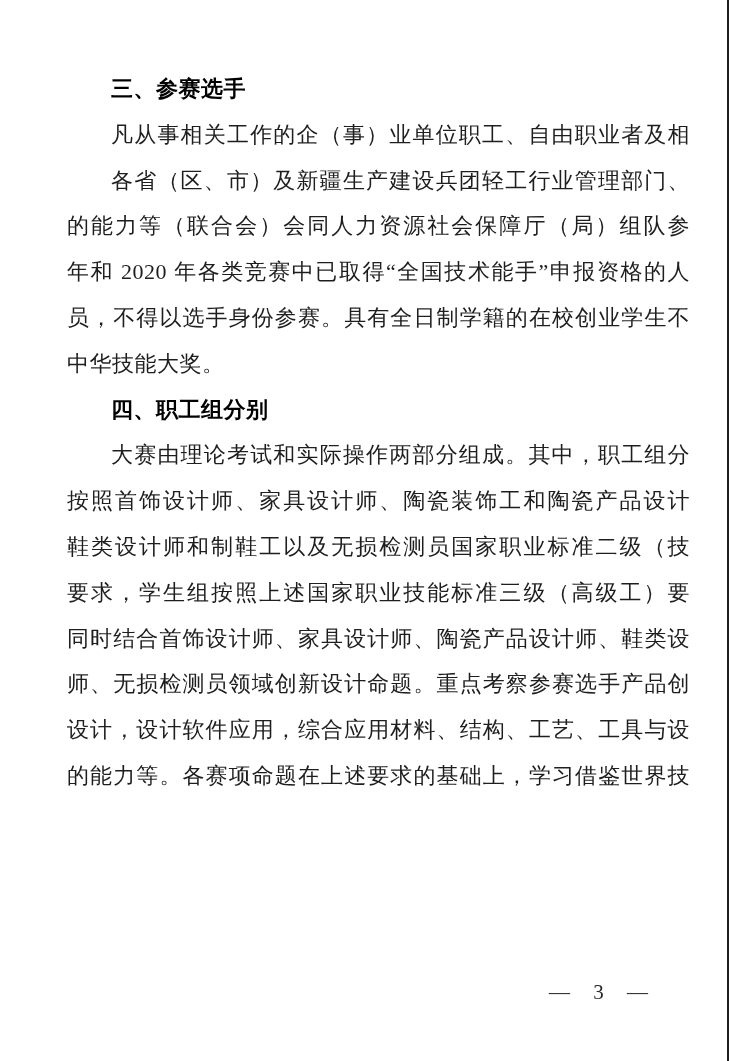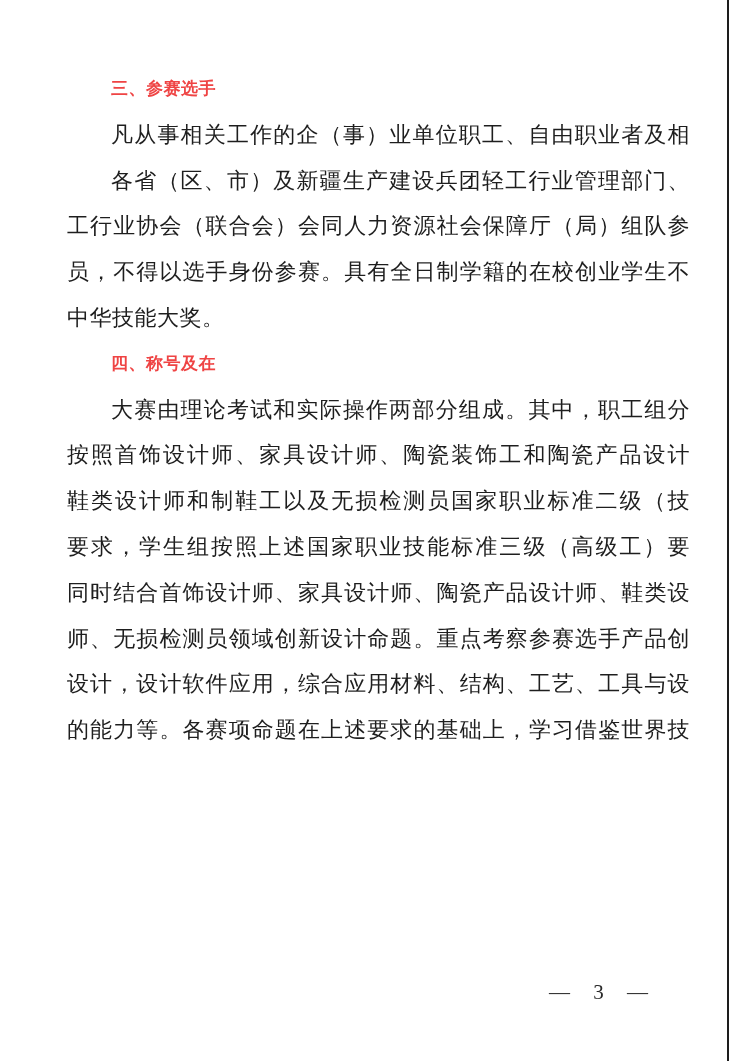--- a/index.html
+++ b/index.html
@@ -22,22 +22,22 @@
     height: 45.8px;
     line-height: 45.8px;
     font-size: 22px;
     letter-spacing: 0.5px;
     overflow: hidden;
     color: #1e1e1e;
   }
   .l-heading {
     font-family: "Liberation Sans", sans-serif;
     font-weight: 700;
-    font-size: 17px;
-    color: #ef4444;
+    font-size: 22px;
+    color: #000000;
   }
   .indent { padding-left: 44px; }
   .just {
     text-align: justify;
     text-align-last: justify;
   }
   .page-number {
     position: absolute;
     top: 977px;
     right: 75px;
@@ -61,25 +61,26 @@
 <body>
 
 <div class="page">
   <div class="content">
 
     <div class="line l-heading indent">三、参赛选手</div>
 
     <div class="line just indent">凡从事相关工作的企（事）业单位职工、自由职业者及相关</div>
 
     <div class="line just indent">各省（区、市）及新疆生产建设兵团轻工行业管理部门、轻</div>
-    <div class="line just">工行业协会（联合会）会同人力资源社会保障厅（局）组队参</div>
+    <div class="line just">的能力等（联合会）会同人力资源社会保障厅（局）组队参</div>
+    <div class="line just">年和 2020 年各类竞赛中已取得“全国技术能手”申报资格的人</div>
     <div class="line just">员，不得以选手身份参赛。具有全日制学籍的在校创业学生不得</div>
     <div class="line">中华技能大奖。</div>
 
-    <div class="line l-heading indent">四、称号及在</div>
+    <div class="line l-heading indent">四、职工组分别</div>
 
     <div class="line just indent">大赛由理论考试和实际操作两部分组成。其中，职工组分别</div>
     <div class="line just">按照首饰设计师、家具设计师、陶瓷装饰工和陶瓷产品设计师、</div>
     <div class="line just">鞋类设计师和制鞋工以及无损检测员国家职业标准二级（技师）</div>
     <div class="line just">要求，学生组按照上述国家职业技能标准三级（高级工）要求，</div>
     <div class="line just">同时结合首饰设计师、家具设计师、陶瓷产品设计师、鞋类设计</div>
     <div class="line just">师、无损检测员领域创新设计命题。重点考察参赛选手产品创意</div>
     <div class="line just">设计，设计软件应用，综合应用材料、结构、工艺、工具与设备</div>
     <div class="line just">的能力等。各赛项命题在上述要求的基础上，学习借鉴世界技能</div>
 

